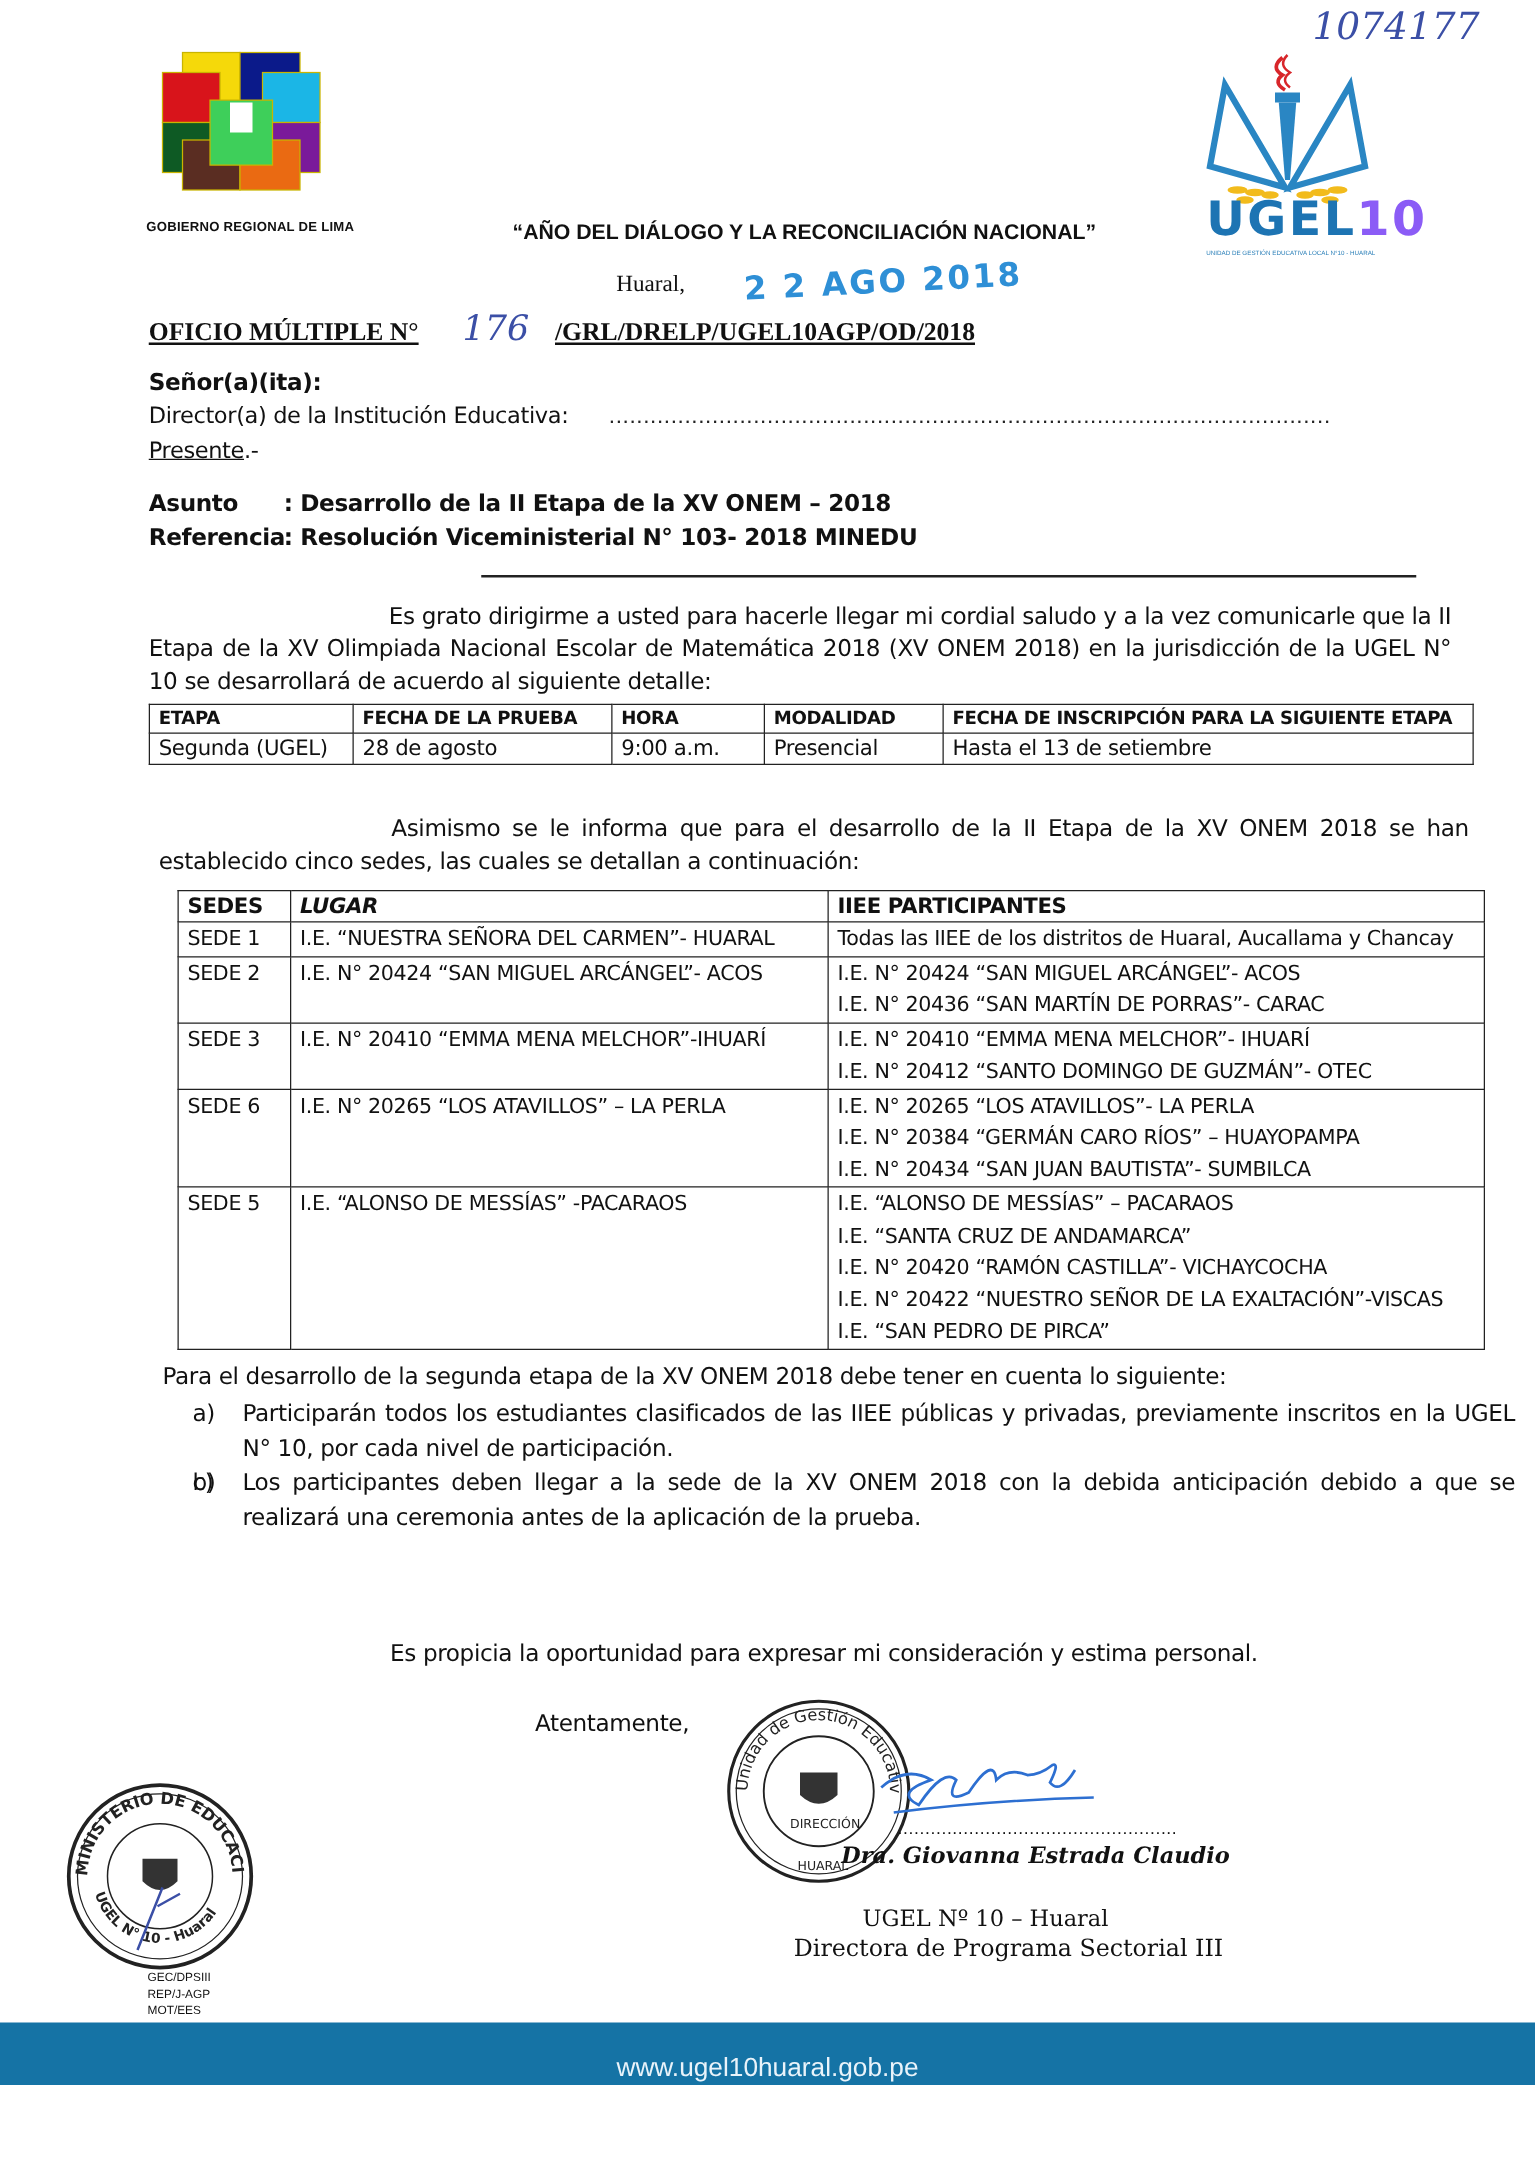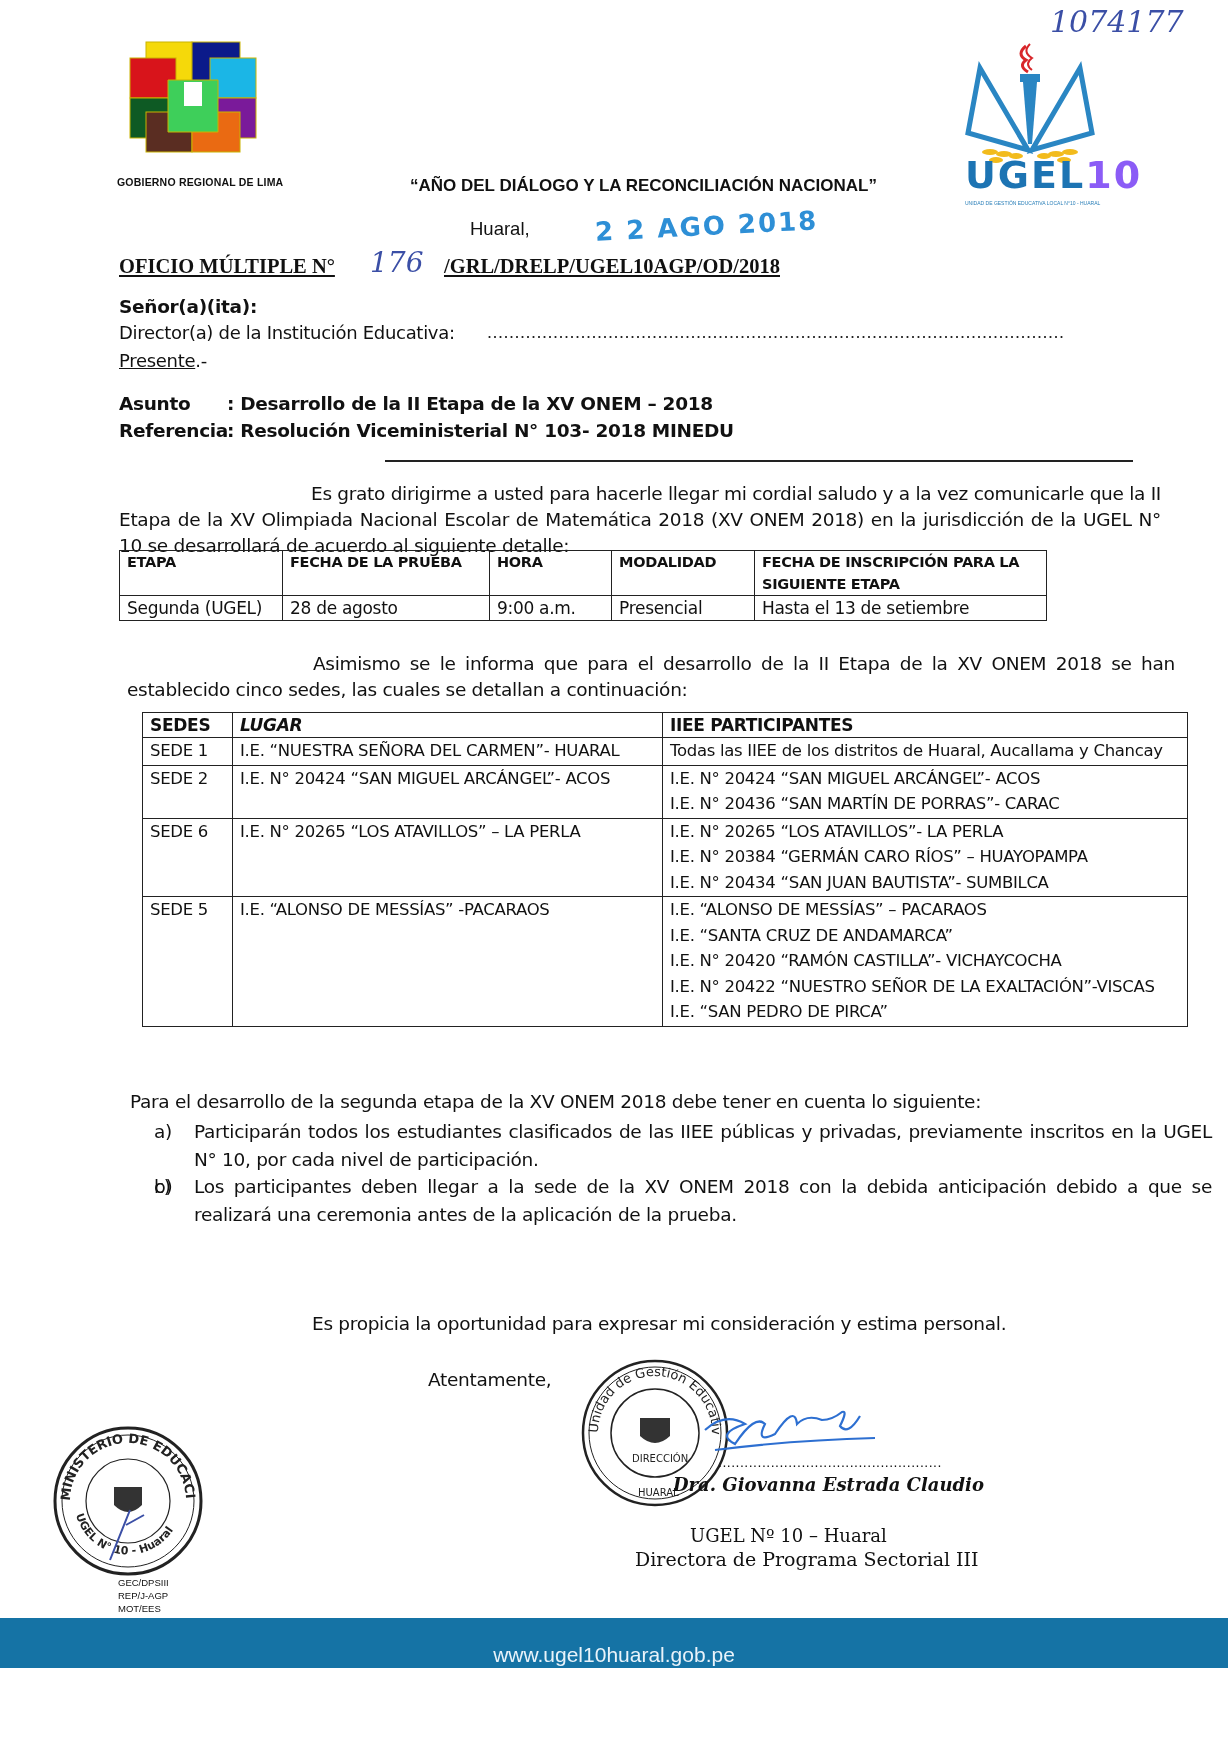--- a/index.html
+++ b/index.html
@@ -13,21 +13,21 @@
   .hand { color: #3b4fa6; font-family: "DejaVu Serif", serif; font-style: italic; }
   .stamp-date { color: #2e8fd6; font-family: "DejaVu Sans", sans-serif; font-weight: bold; letter-spacing: 2px; transform: rotate(-3deg); }
 
   
   .grl-logo { left: 128px; top: 40px; width: 130px; height: 115px; }
   .grl-caption { left: 117px; top: 176px; font-size: 10.5px; font-weight: bold; letter-spacing: 0.2px; }
   .ugel-logo { left: 960px; top: 38px; width: 140px; height: 150px; }
   .ugel-caption { left: 965px; top: 200px; font-size: 5px; color: #2a7fb8; }
 
   .year-motto { left: 410px; top: 176px; font-size: 17px; font-weight: bold; }
-  .place { left: 470px; top: 218px; font-size: 18.5px; }
+  .place { left: 493px; top: 218px; font-size: 18.5px; font-family: Liberation Serif, serif; }
   .date-stamp { left: 595px; top: 211px; font-size: 26px; }
 
   .oficio { left: 119px; top: 255px; font-family: "Liberation Serif", serif; font-weight: bold; font-size: 20.5px; text-decoration: underline; }
   .oficio-num { left: 370px; top: 246px; font-size: 28px; }
   .oficio-code { left: 444px; top: 255px; font-family: "Liberation Serif", serif; font-weight: bold; font-size: 20.5px; text-decoration: underline; }
 
   .salute { left: 119px; top: 296px; font-weight: bold; font-size: 18.5px; }
   .director { left: 119px; top: 322px; font-size: 18px; }
   .director-dots { left: 487px; top: 322px; font-size: 18px; letter-spacing: 0.5px; color: #222; }
   .presente { left: 119px; top: 350px; font-size: 18px; }
@@ -36,21 +36,21 @@
   .asunto-row { left: 119px; font-size: 18.5px; font-weight: bold; }
   .asunto-row .lbl { display: inline-block; width: 108px; }
   .rule { left: 385px; top: 460px; width: 748px; height: 1.5px; background: #222; }
 
   .para { font-size: 18.5px; line-height: 26px; text-align: justify; }
   .para .indent { display: inline-block; width: 192px; }
 
   table { border-collapse: collapse; font-family: "DejaVu Sans", sans-serif; letter-spacing: -0.3px; }
   td, th { border: 1.4px solid #222; padding: 0 7px; vertical-align: top; text-align: left; }
 
-  .tbl1 { left: 119px; top: 550px; width: 928px; font-size: 16px; }
+  .tbl1 { left: 119px; top: 563px; width: 1060px; font-size: 16px; }
   .tbl1 th { font-weight: bold; font-size: 14.5px; height: 22px; line-height: 22px; }
   .tbl1 td { font-size: 17px; height: 24px; line-height: 24px; }
 
   .tbl2 { left: 142px; top: 712px; width: 1046px; font-size: 16.5px; }
   .tbl2 th { font-weight: bold; height: 24px; line-height: 24px; font-size: 17px; }
   .tbl2 td { line-height: 25.5px; padding-top: 0; padding-bottom: 1px; }
 
   .list { left: 154px; font-size: 18.5px; line-height: 27.5px; }
   .list .item { position: relative; padding-left: 40px; width: 1018px; text-align: justify; margin-bottom: 0; }
   .list .mark { position: absolute; left: 0; top: 0; }
@@ -184,20 +184,28 @@
   </tr>
   <tr>
     <td>SEDE 2</td>
     <td>I.E. N° 20424 “SAN MIGUEL ARCÁNGEL”- ACOS</td>
     <td>
       <div>I.E. N° 20424 “SAN MIGUEL ARCÁNGEL”- ACOS</div>
       <div>I.E. N° 20436 “SAN MARTÍN DE PORRAS”- CARAC</div>
     </td>
   </tr>
   <tr>
+    <td>SEDE 3</td>
+    <td>I.E. N° 20410 “EMMA MENA MELCHOR”-IHUARÍ</td>
+    <td>
+      <div>I.E. N° 20410 “EMMA MENA MELCHOR”- IHUARÍ</div>
+      <div>I.E. N° 20412 “SANTO DOMINGO DE GUZMÁN”- OTEC</div>
+    </td>
+  </tr>
+  <tr>
     <td>SEDE 6</td>
     <td>I.E. N° 20265 “LOS ATAVILLOS” – LA PERLA</td>
     <td>
       <div>I.E. N° 20265 “LOS ATAVILLOS”- LA PERLA</div>
       <div>I.E. N° 20384 “GERMÁN CARO RÍOS” – HUAYOPAMPA</div>
       <div>I.E. N° 20434 “SAN JUAN BAUTISTA”- SUMBILCA</div>
     </td>
   </tr>
   <tr>
     <td>SEDE 5</td>

